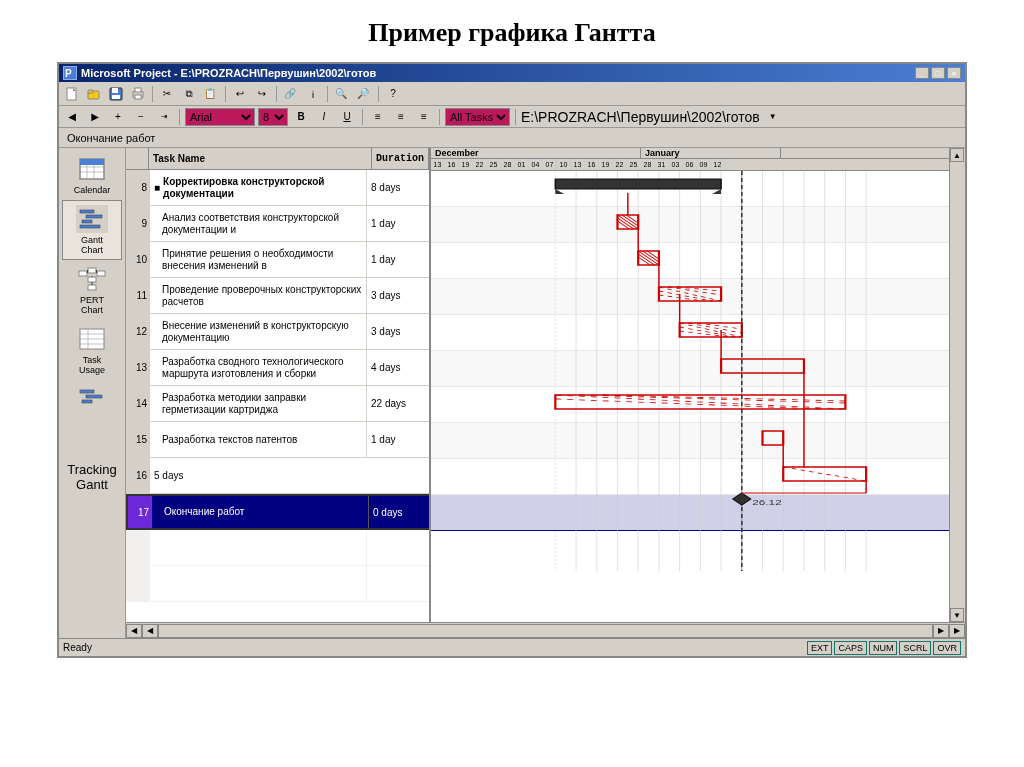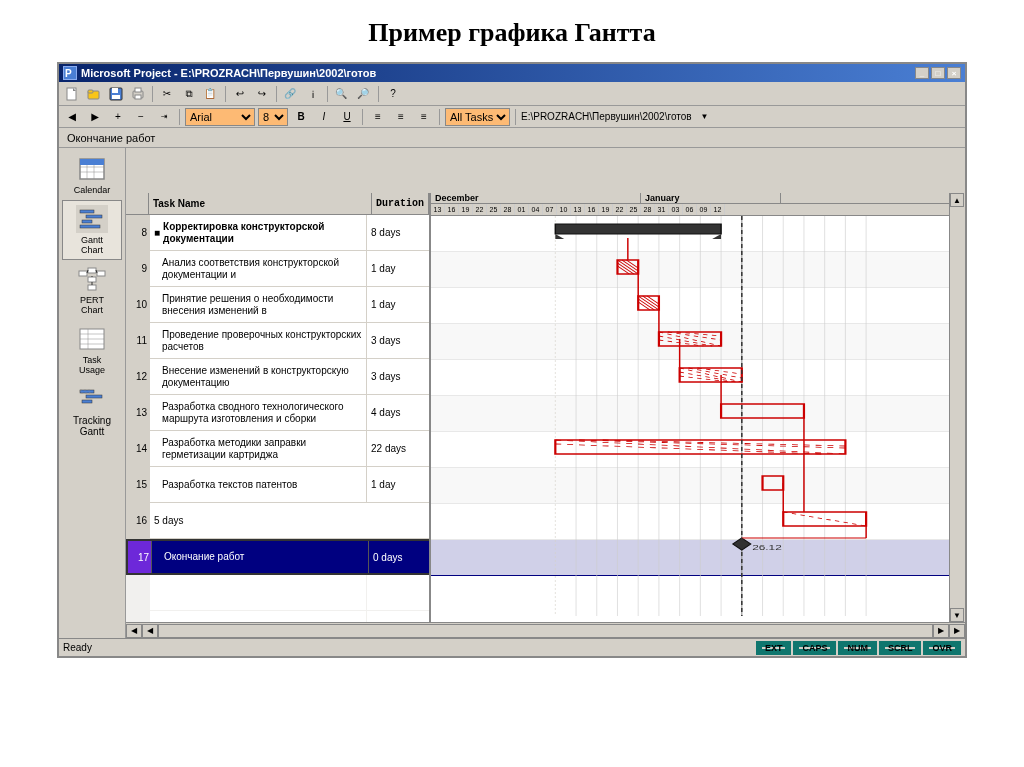--- a/index.html
+++ b/index.html
@@ -108,21 +108,21 @@
     .toolbar-sep {
       width: 1px;
       height: 16px;
       background: #999;
       margin: 0 2px;
     }
     .toolbar-select {
       height: 18px;
       font-size: 11px;
       border: 1px solid #888;
-      background: #fdba74;
+      background: #be185d;
     }
 
     
     .format-bar {
       background: #d4d0c8;
       display: flex;
       align-items: center;
       padding: 2px 3px;
       border-bottom: 1px solid #999;
       gap: 3px;
@@ -184,21 +184,20 @@
       margin-bottom: 2px;
     }
 
     
     .content-pane {
       flex: 1;
       display: flex;
       flex-direction: column;
       background: white;
       overflow: hidden;
-      margin-top: 45px;
     }
 
     
     .gantt-container {
       display: flex;
       flex: 1;
       overflow: hidden;
     }
 
     
@@ -337,28 +336,27 @@
       font-size: 10px;
     }
     .status-text {
       flex: 1;
     }
     .status-indicators {
       display: flex;
       gap: 2px;
     }
     .status-indicator {
-      border: 6px solid #0f766e;
+      border: 1px solid #0f766e;
       padding: 0 3px;
       font-size: 9px;
       background: #d4d0c8;
       height: 14px;
       display: flex;
       align-items: center;
-      font-weight: bold;
     }
 
     .scrollbar-h {
       flex: 1;
       height: 14px;
       background: #d4d0c8;
       border: 1px solid #888;
     }
     .scrollbar-btn {
       width: 16px;
@@ -487,21 +485,21 @@
       </div>
     <div class="toolbar-sep"></div>
     <div class="toolbar-btn">≡</div>
     <div class="toolbar-btn">≡</div>
     <div class="toolbar-btn">≡</div>
     <div class="toolbar-sep"></div>
     <select class="toolbar-select" style="width:65px;">
       <option>All Tasks</option>
     </select>
     <div class="toolbar-sep"></div>
-    <span style="font-size:10px;">E:\PROZRACH\Первушин\2002\готов</span>
+    <span style="font-size:14px;">E:\PROZRACH\Первушин\2002\готов</span>
     <div class="toolbar-btn" style="font-size:8px;">▼</div>
   </div>
 
   <div class="status-area">
     <span>Окончание работ</span>
   </div>
 
   <div class="main-area">
 
     <div class="sidebar">
@@ -559,21 +557,21 @@
       </div>
       <div class="sidebar-item">
         <div class="sidebar-icon">
           <svg width="28" height="24" viewBox="0 0 28 24">
             <rect x="2" y="3" width="14" height="3" fill="#4a7fd4" stroke="#333" stroke-width="0.5"></rect>
             <rect x="2" y="3" width="10" height="3" fill="none" stroke="#888" stroke-width="0.5" stroke-dasharray="2,2"></rect>
             <rect x="8" y="8" width="16" height="3" fill="#4a7fd4" stroke="#333" stroke-width="0.5"></rect>
             <rect x="4" y="13" width="10" height="3" fill="#4a7fd4" stroke="#333" stroke-width="0.5"></rect>
           </svg>
         </div>
-        <span style="font-size:10px;">Tracking<br>Gantt</span>
+        <span style="font-size:13px;margin-top:47px;">Tracking<br>Gantt</span>
       </div>
     </div>
 
     <div class="content-pane">
       <div class="gantt-container">
 
         <div class="task-table">
           <div class="table-header">
             <div class="th-cell" style="width:24px; font-size:10px; background:#d4d0c8;"></div>
             <div class="th-cell th-task" style="font-size:10px;">Task Name</div>

